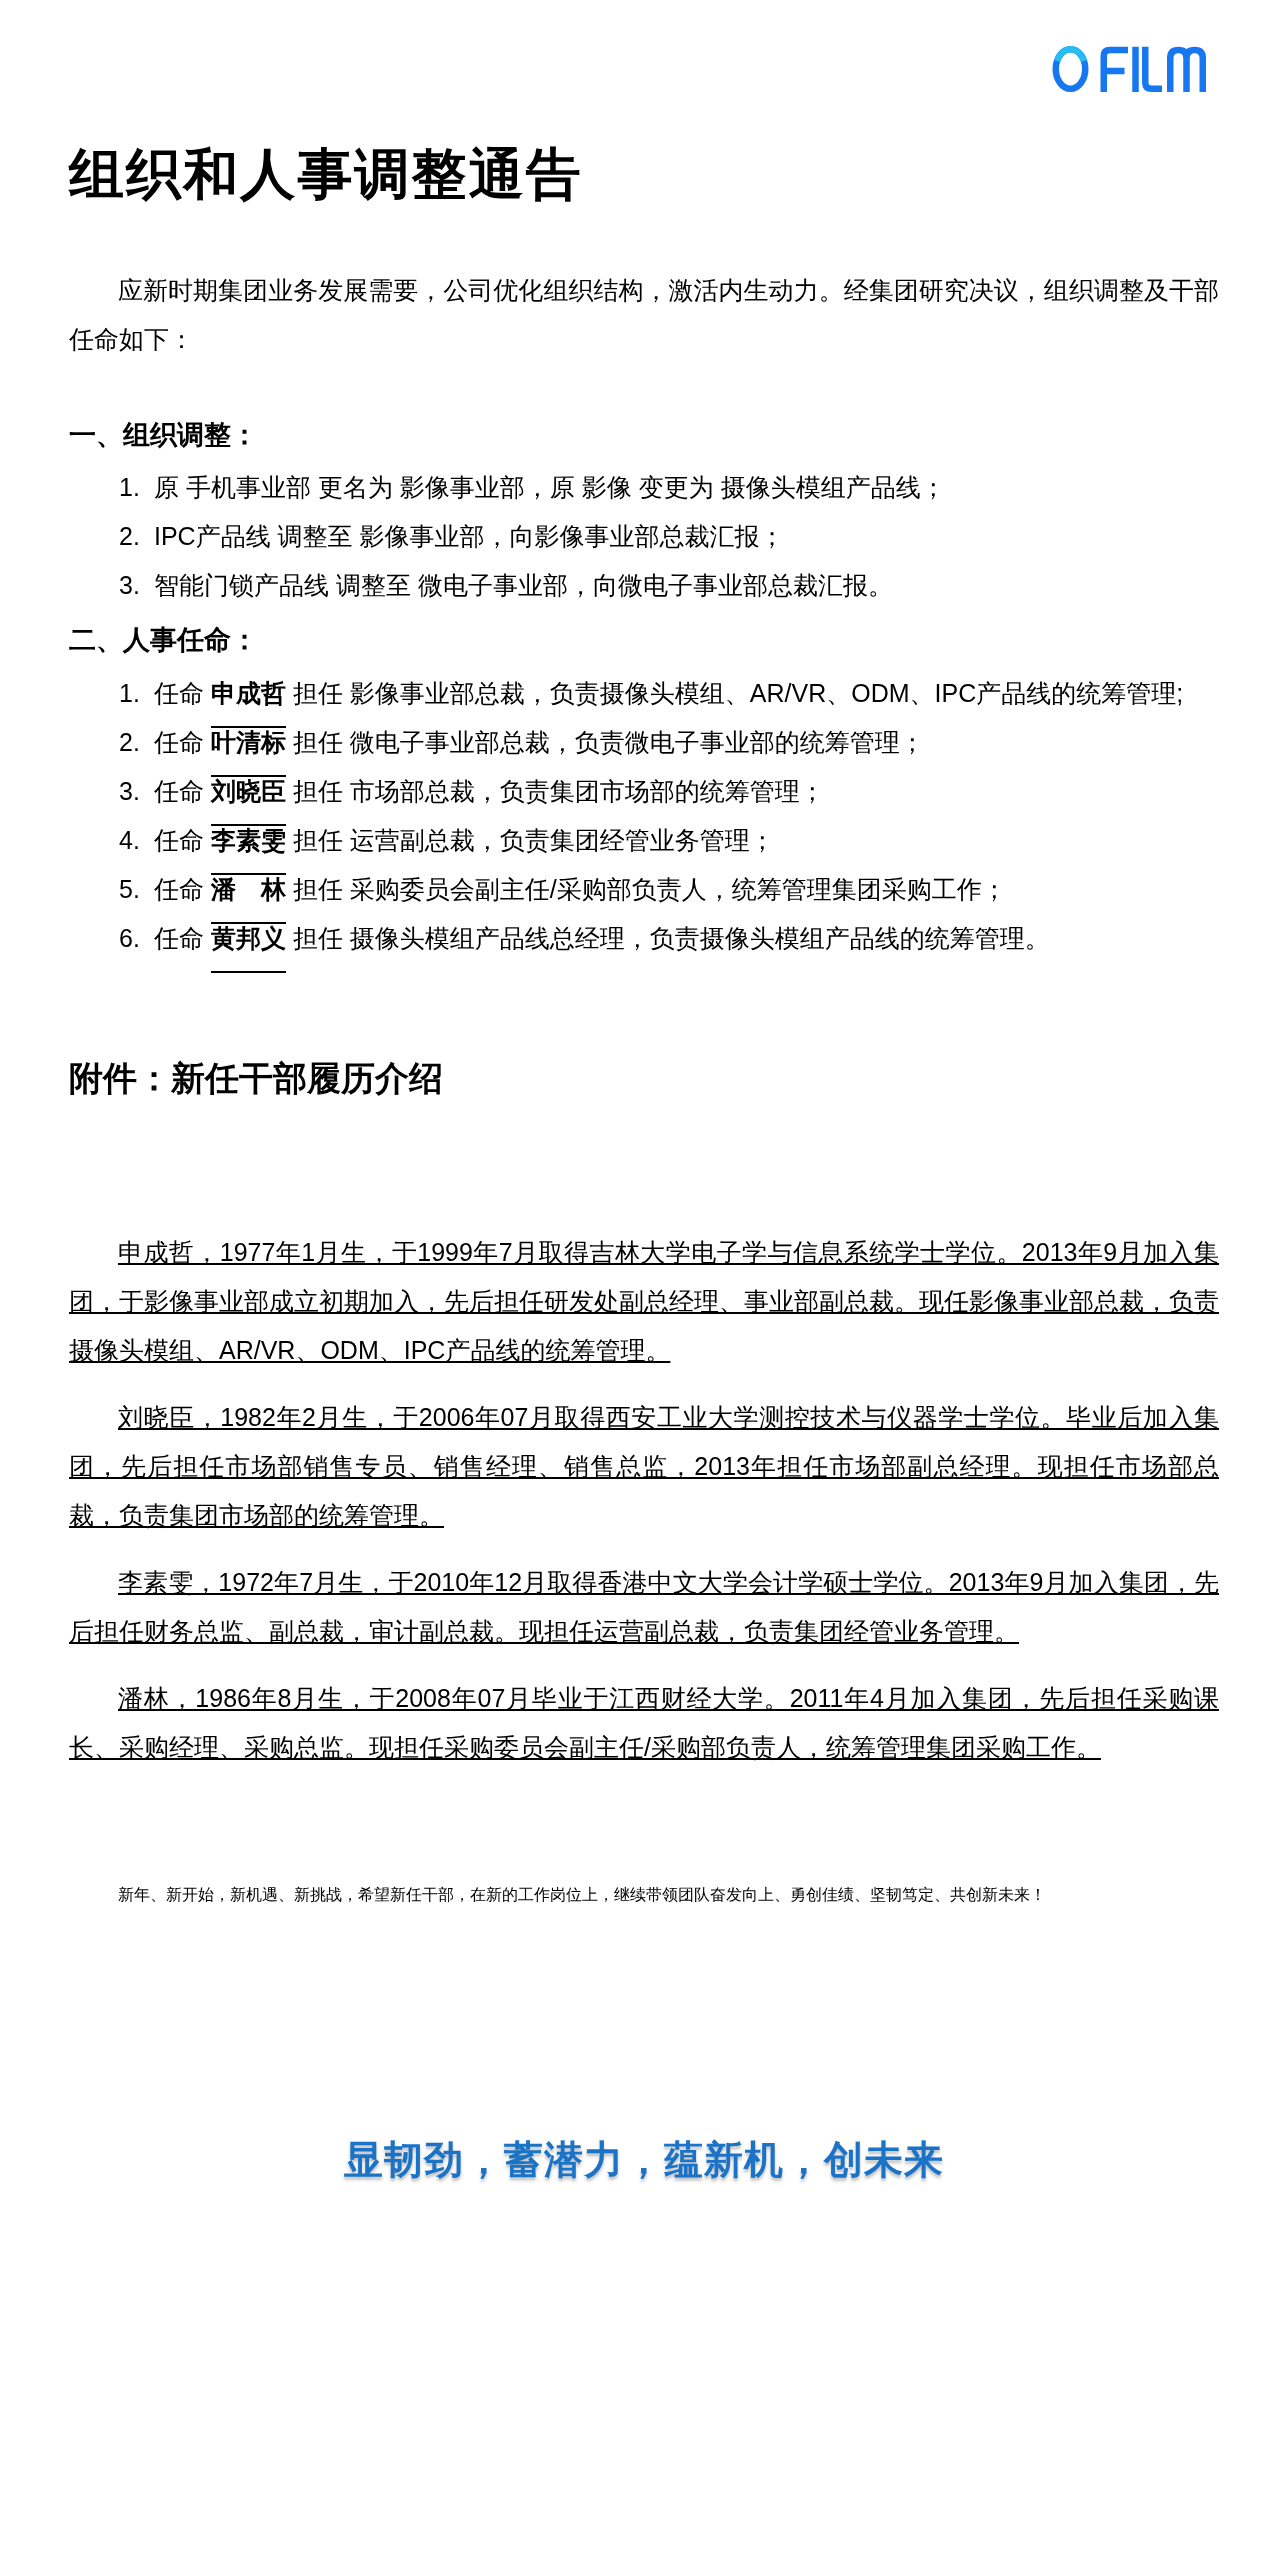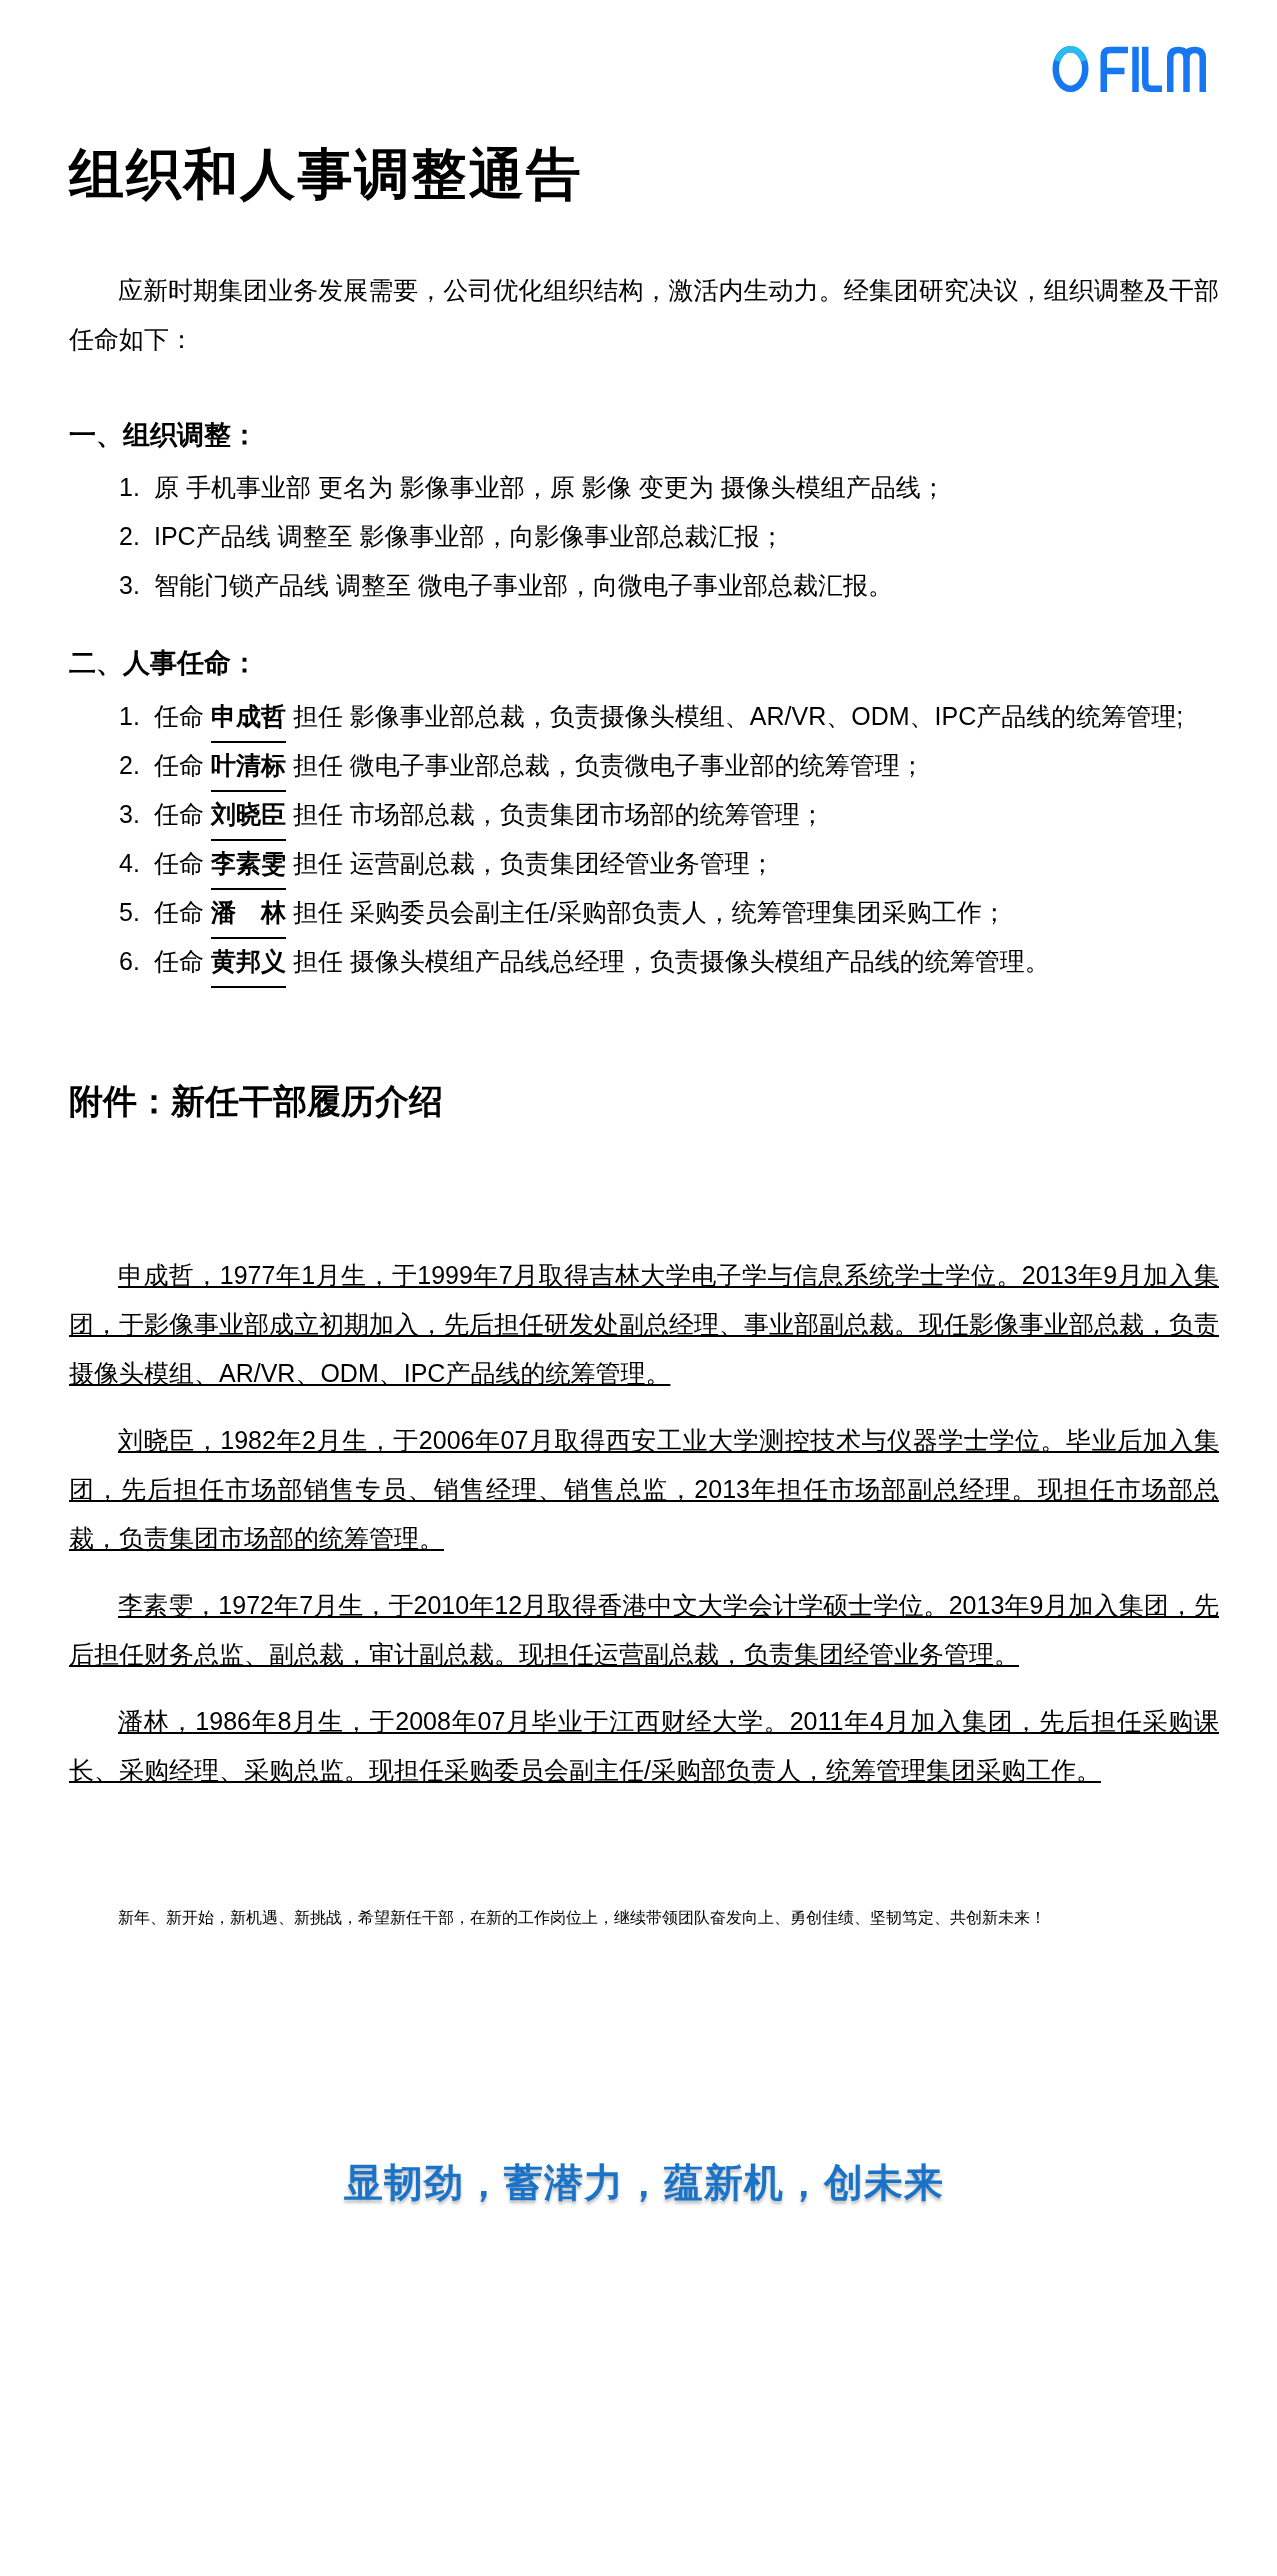--- a/index.html
+++ b/index.html
@@ -15,26 +15,26 @@
   .logo{position:absolute;top:46px;left:1050px;width:159px;height:47px;}
   h1.title{
     margin:146px 0 0;text-align:left;
     font-size:55px;font-weight:900;line-height:57px;letter-spacing:2.1px;
   }
   p.intro{
     margin:63px 0 0;font-size:25px;line-height:49px;
     text-indent:49px;text-align:justify;
   }
   h2.sec{margin:55px 0 0;font-size:27px;font-weight:700;line-height:32px;}
-  h2.sec-2{margin-top:37px;}
+  h2.sec-2{margin-top:14px;}
   ol.num-list{list-style:none;margin:12.4px 0 0;padding:0 0 0 50px;}
   ol.num-list li{display:flex;font-size:25px;line-height:49px;}
   ol.num-list .num{flex:0 0 35px;}
   ol.num-list .txt{flex:1;text-align:justify;}
-  .name{font-weight:bold;border-bottom:2.6px solid #000;padding-bottom:11px;}
+  .name{font-weight:bold;border-bottom:2.6px solid #000;padding-bottom:19px;}
   h2.attach{margin:95px 0 0;font-size:34px;font-weight:900;line-height:41px;}
   .bios{margin-top:129px;}
   .bios p{margin:0 0 18px;font-size:25px;line-height:49px;text-indent:49px;text-align:justify;text-decoration:underline;}
   .bios p.bio-5{text-indent:37px;}
   p.closing{margin:98px 0 0;font-size:16px;line-height:49px;text-indent:49px;text-align:justify;}
   .slogan{
     margin-top:214px;text-align:center;
     font-size:39px;font-weight:900;letter-spacing:1px;
     color:var(--slogan-blue,#1B73C8);
     text-shadow:0 2.6px 3.1px rgba(40,40,40,0.30);

